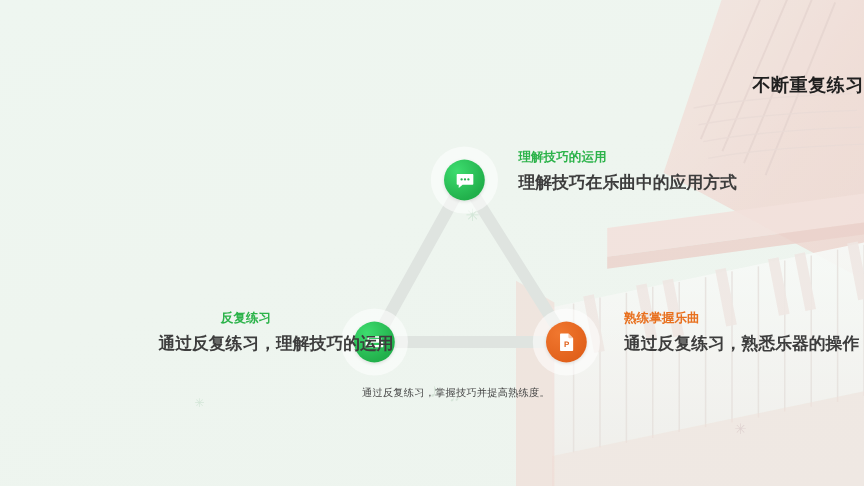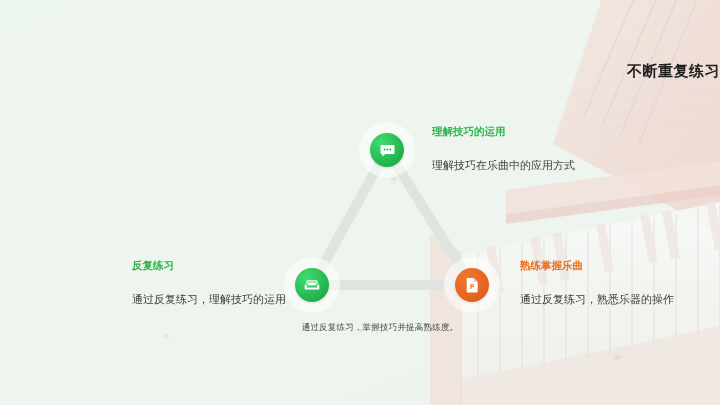--- a/index.html
+++ b/index.html
@@ -121,31 +121,32 @@
 
   
   .label-block { position: absolute; }
   .label-title {
     font-size: 10.5px;
     font-weight: bold;
     line-height: 1.35;
     white-space: nowrap;
   }
   .label-desc {
-    font-size: 11px;
+    font-size: 14px;
     color: #3d3d3d;
     line-height: 1.45;
     white-space: nowrap;
-    margin-top: 20px;
+    margin-top: 4px;
+    font-weight: bold;
   }
   .green-text  { color: #2cb34a; }
   .orange-text { color: #e8701e; }
 
   #label-top   { left: 420px; top: 124px; text-align: left; }
-  #label-left  { left: 120px; top: 258px; width: 146px; text-align: left; }
+  #label-left  { left: 120px; top: 258px; width: 146px; text-align: center; }
   #label-right { left: 508px; top: 258px; text-align: left; }
 
   .caption {
     position: absolute;
     left: 0;
     right: 0;
     top: 322px;
     text-align: center;
     font-size: 8.5px;
     color: #454545;

